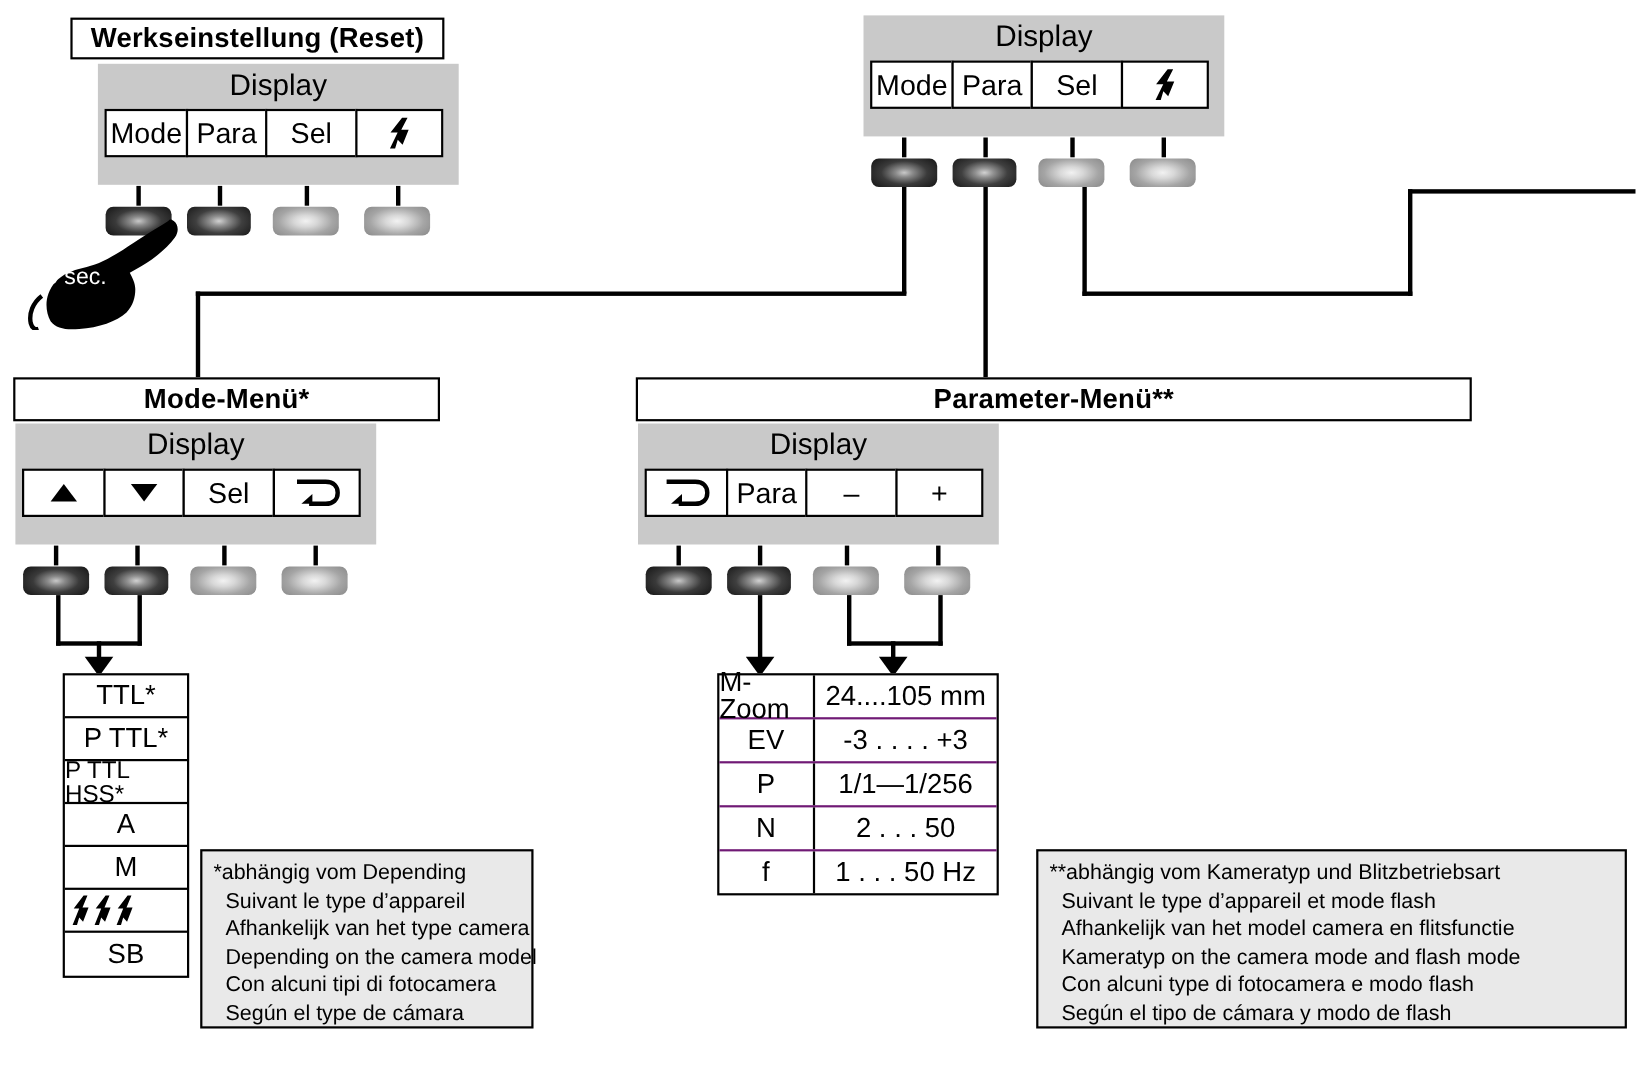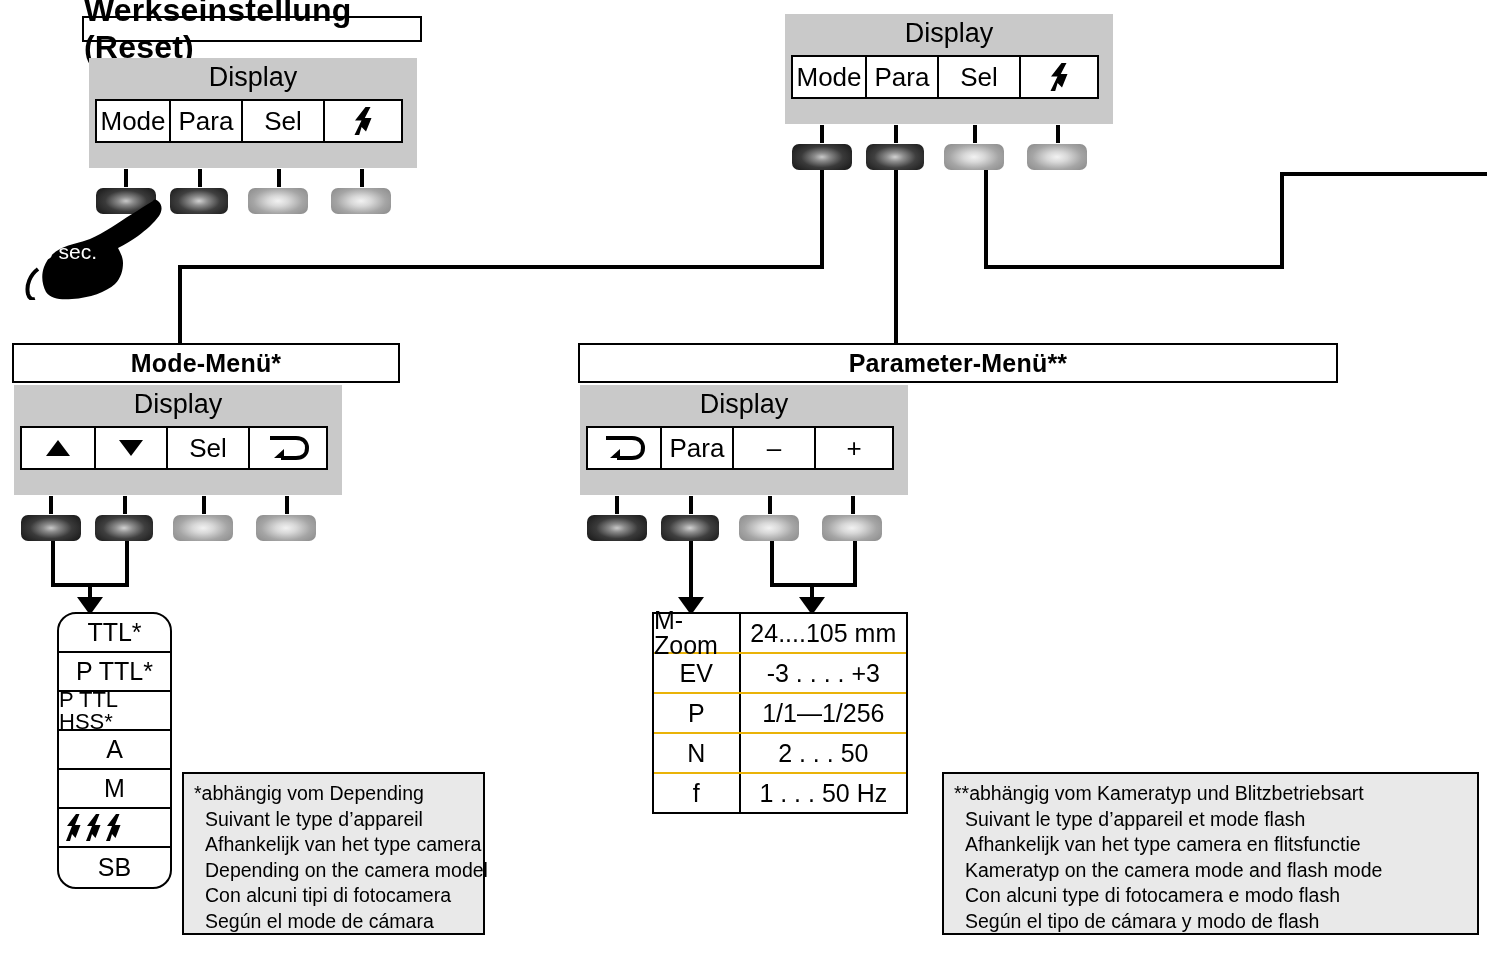--- a/index.html
+++ b/index.html
@@ -34,42 +34,42 @@
   .ln-h{position:absolute;height:4px;background:#000;}
   .ln-v{position:absolute;width:4px;background:#000;}
 
   
   .listtable{box-sizing:border-box;border:2px solid #000;background:#fff;}
   .listrow{box-sizing:border-box;border-bottom:2px solid #000;
            display:flex;align-items:center;justify-content:center;
            font-size:25px;line-height:1;height:39px;}
   .listrow:last-child{border-bottom:none;}
   .ptable{box-sizing:border-box;border:2px solid #000;background:#fff;}
-  .prow{display:flex;border-bottom:2px solid #eab308;height:38px;}
+  .prow{display:flex;border-bottom:2px solid #701a75;height:38px;}
   .prow:last-child{border-bottom:none;}
   .pcell{box-sizing:border-box;display:flex;align-items:center;
          justify-content:center;font-size:25px;line-height:1;}
   .pcell.k{width:92px;border-right:2px solid #000;}
   .pcell.v{width:176px;}
 
   
   .note{box-sizing:border-box;border:2px solid #000;background:#e9e9e9;
         padding:7px 10px 9px 10px;font-size:19.5px;line-height:1.31;}
   .note div{white-space:nowrap;}
   .note div + div{padding-left:11px;}
 
   
   .handwrap{position:absolute;text-align:right;}
   .sectext{position:absolute;color:#fff;font-size:21px;line-height:1;
            font-weight:normal;}
 </style>
 </head>
 <body>
 
-<div class="titlebox abs" style="left:82px;top:16px;width:340px;height:26px;font-size:32px;">
+<div class="titlebox abs" style="left:64px;top:16px;width:340px;height:38px;font-size:25px;">
   <span>Werkseinstellung (Reset)</span>
 </div>
 
 <div class="disppanel abs" style="left:89px;top:58px;width:328px;height:110px;">
   <div class="displabel">Display</div>
   <div class="btnrow" style="margin:8px 0 0 6px;">
     <div class="btncell" style="width:76px;">Mode</div>
     <div class="btncell" style="width:74px;">Para</div>
     <div class="btncell" style="width:84px;">Sel</div>
     <div class="btncell" style="width:80px;">
@@ -177,21 +177,21 @@
 <div class="key k-light" style="left:256px;top:515px;width:60px;"></div>
 
 <div class="ln-v" style="left:51px;top:541px;height:46px;"></div>
 <div class="ln-v" style="left:125px;top:541px;height:46px;"></div>
 <div class="ln-h" style="left:51px;top:583px;width:78px;"></div>
 <div class="ln-v" style="left:88px;top:583px;height:17px;"></div>
 <svg class="abs" style="left:76px;top:596px;" width="28" height="20" viewBox="0 0 28 20">
   <path d="M14 19 L1 1 H27 Z" fill="#000"></path>
   </svg>
 
-<div class="listtable abs" style="left:57px;top:612px;width:115px;border-radius:19px;">
+<div class="listtable abs" style="left:57px;top:612px;width:115px;">
   <div class="listrow">TTL*</div>
   <div class="listrow">P TTL*</div>
   <div class="listrow" style="font-size:22px;">P TTL HSS*</div>
   <div class="listrow">A</div>
   <div class="listrow">M</div>
   <div class="listrow" style="justify-content:flex-start;padding-left:4px;">
     <svg width="66" height="30" viewBox="0 0 66 30">
       <g fill="#000">
         <path d="M13 1 L4 13 H9 L3 28 H7 L9 21 L12.5 25 L17.5 12 H12 L16.5 1 Z"></path>
         <path d="M33 1 L24 13 H29 L23 28 H27 L29 21 L32.5 25 L37.5 12 H32 L36.5 1 Z"></path>
@@ -266,23 +266,23 @@
     <div class="pcell v">1 . . . 50 Hz</div>
   </div>
 </div>
 
 <div class="note abs" style="left:182px;top:772px;width:303px;height:163px;">
   <div>*abhängig vom Depending</div>
   <div>Suivant le type d’appareil</div>
   <div>Afhankelijk van het type camera</div>
   <div>Depending on the camera model</div>
   <div>Con alcuni tipi di fotocamera</div>
-  <div>Según el mode de cámara</div>
+  <div>Según el type de cámara</div>
 </div>
 
 <div class="note abs" style="left:942px;top:772px;width:537px;height:163px;">
   <div>**abhängig vom Kameratyp und Blitzbetriebsart</div>
   <div>Suivant le type d’appareil et mode flash</div>
-  <div>Afhankelijk van het type camera en flitsfunctie</div>
+  <div>Afhankelijk van het model camera en flitsfunctie</div>
   <div>Kameratyp on the camera mode and flash mode</div>
   <div>Con alcuni type di fotocamera e modo flash</div>
   <div>Según el tipo de cámara y modo de flash</div>
 </div>
 
 </body></html>

